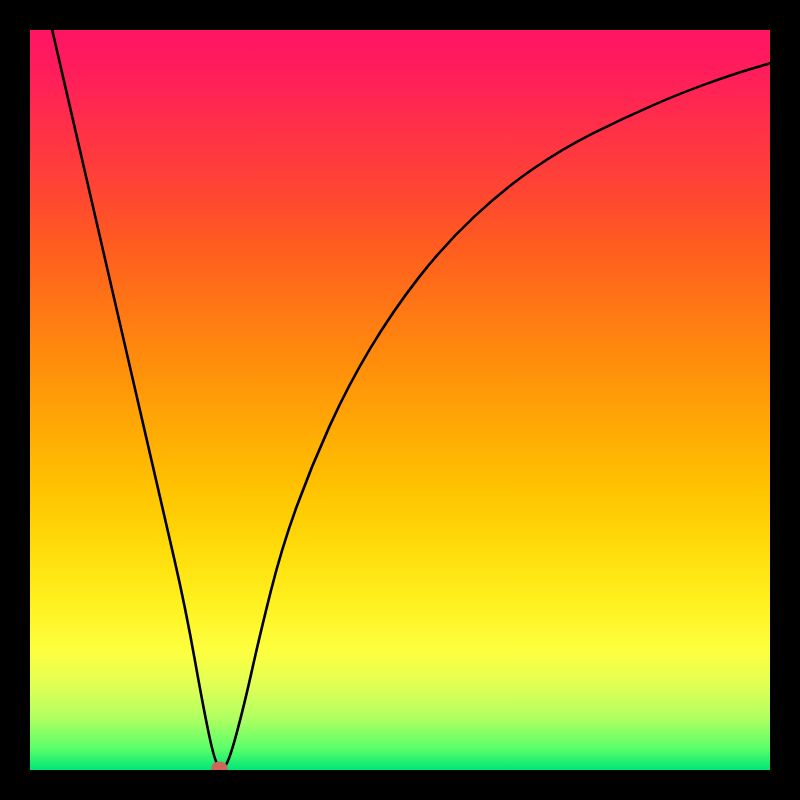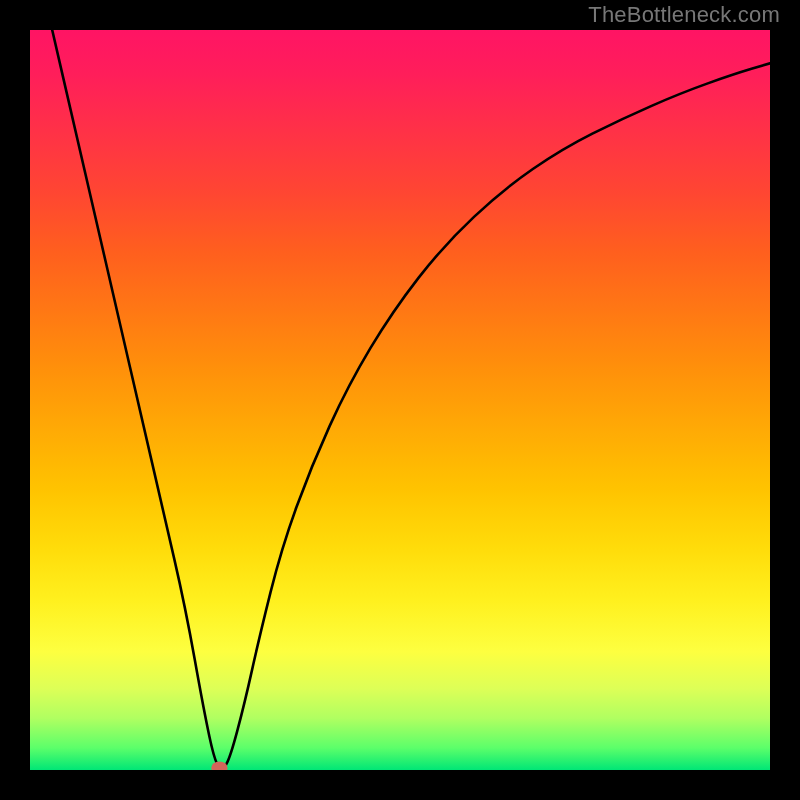--- a/index.html
+++ b/index.html
@@ -63,21 +63,20 @@
     inset: 0;
   }
   .dot {
     fill: #d2665a;
   }
 </style>
 </head>
 <body>
 
 <div class="container">
-  <div class="watermark">TheBottleneck.com</div>
 
   <div class="plot-area">
     <div class="gradient-bg"></div>
     <svg class="curve" viewBox="0 0 100 100" preserveAspectRatio="none">
       <path fill="none" stroke="#000" stroke-width="0.35" stroke-linejoin="round" stroke-linecap="round" d="M 3.00 0.00 Q 3.00 0.00 4.50 6.50 Q 6.00 13.00 7.50 19.50 Q 9.00 26.00 10.50 32.50 Q 12.00 39.00 13.50 45.50 Q 15.00 52.00 16.50 58.50 Q 18.00 65.00 19.50 71.50 Q 21.00 78.00 22.25 85.00 Q 23.50 92.00 24.25 95.50 Q 25.00 99.00 25.50 99.50 Q 26.00 100.00 26.50 99.25 Q 27.00 98.50 28.00 94.75 Q 29.00 91.00 30.00 86.50 Q 31.00 82.00 32.50 76.00 Q 34.00 70.00 36.00 64.50 Q 38.00 59.00 40.50 53.50 Q 43.00 48.00 46.00 43.00 Q 49.00 38.00 52.50 33.50 Q 56.00 29.00 60.00 25.25 Q 64.00 21.50 68.00 18.75 Q 72.00 16.00 76.00 14.00 Q 80.00 12.00 84.00 10.25 Q 88.00 8.50 91.50 7.25 Q 95.00 6.00 97.50 5.25 T 100.00 4.50"></path>
       <ellipse class="dot" rx="1.1" ry="0.85" cx="25.60" cy="99.70"></ellipse>
     </svg>
   </div>
 </div>
 

